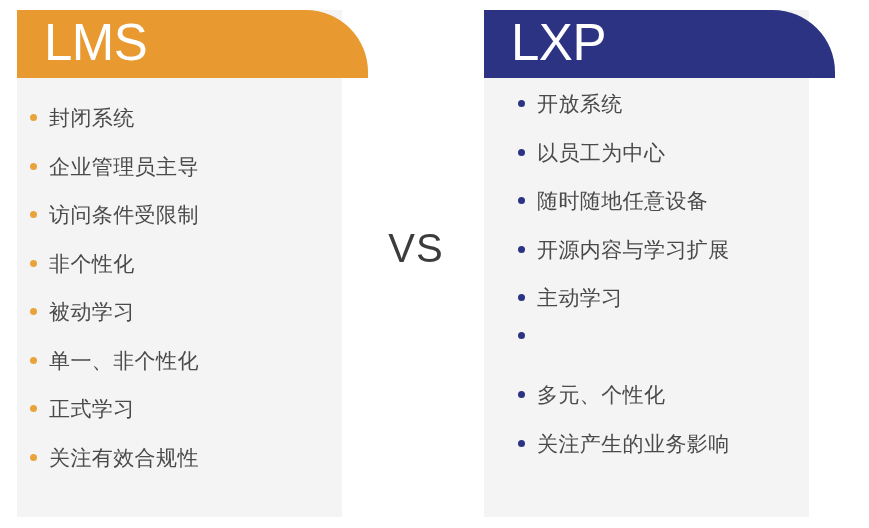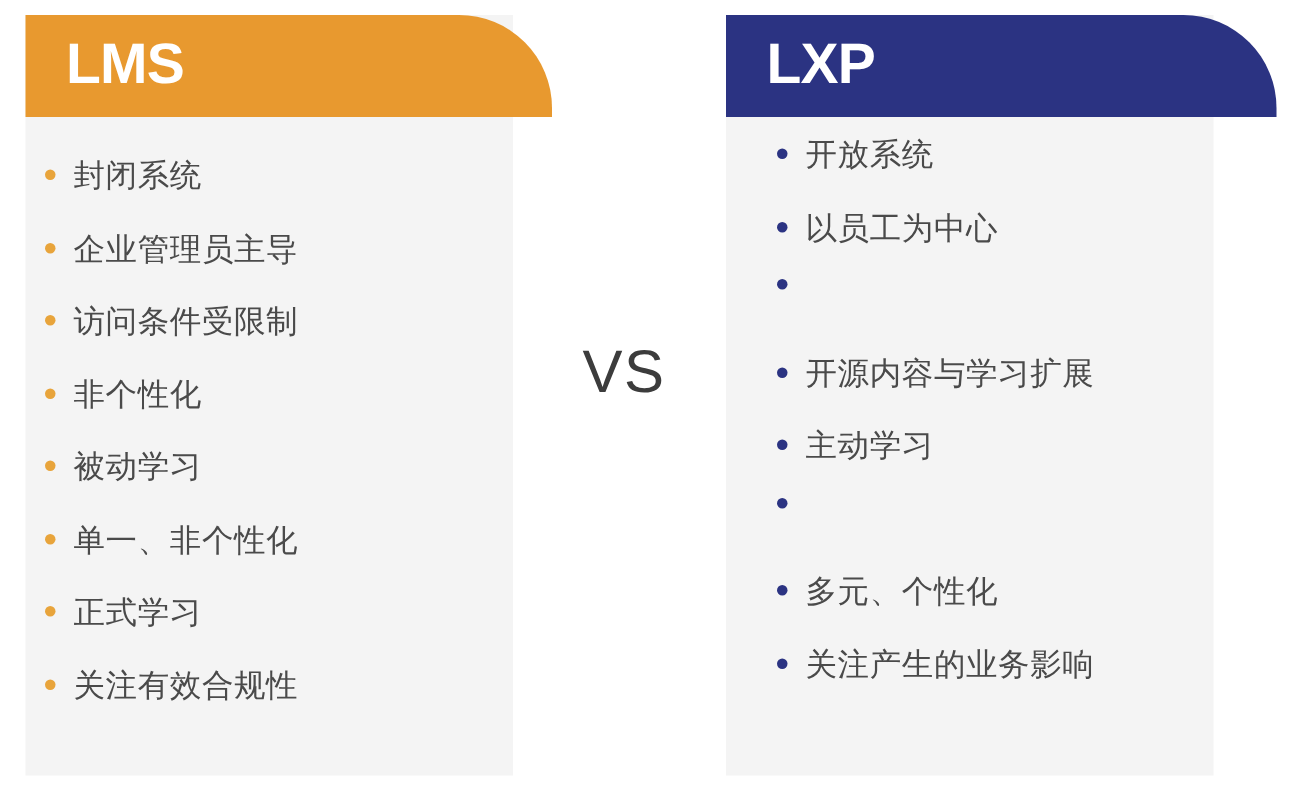--- a/index.html
+++ b/index.html
@@ -44,30 +44,30 @@
     position: absolute;
     top: 0;
     left: 0;
     height: 68px;
     width: 351px;
     border-top-right-radius: 62px;
     border-top-left-radius: 0;
     z-index: 2;
   }
   .card.lms .card-header { background: #e8992f; }
-  .card.lxp .card-header { background: #2b3382; padding-left: 16px; }
+  .card.lxp .card-header { background: #2b3382; }
 
   .card-title {
     position: absolute;
     left: 27px;
     top: 50%;
     transform: translateY(-52%);
     color: #ffffff;
-    font-size: 38px;
-    font-weight: 700;
+    font-size: 51px;
+    font-weight: 400;
     letter-spacing: -0.5px;
     line-height: 1;
     white-space: nowrap;
   }
 
   
   .bullet-list {
     position: absolute;
     left: 0;
     top: 68px;
@@ -180,20 +180,21 @@
       <li class="bullet-item">
         <span class="bullet-dot"></span>
         <span class="bullet-text">开放系统</span>
       </li>
       <li class="bullet-item">
         <span class="bullet-dot"></span>
         <span class="bullet-text">以员工为中心</span>
       </li>
       <li class="bullet-item">
         <span class="bullet-dot"></span>
+        <span class="bullet-text">随时随地任意设备</span>
       </li>
       <li class="bullet-item">
         <span class="bullet-dot"></span>
         <span class="bullet-text">开源内容与学习扩展</span>
       </li>
       <li class="bullet-item">
         <span class="bullet-dot"></span>
         <span class="bullet-text">主动学习</span>
       </li>
       <li class="bullet-item">

